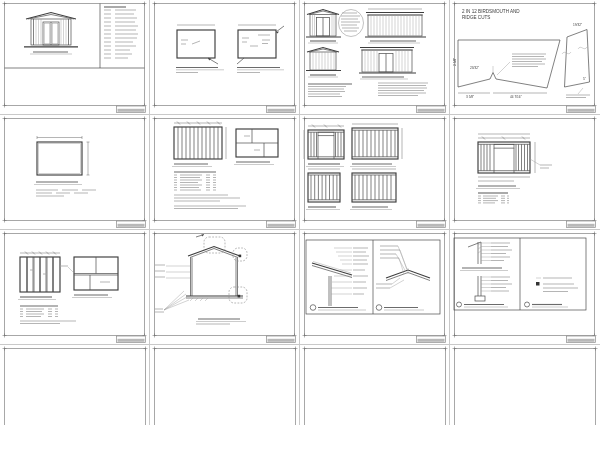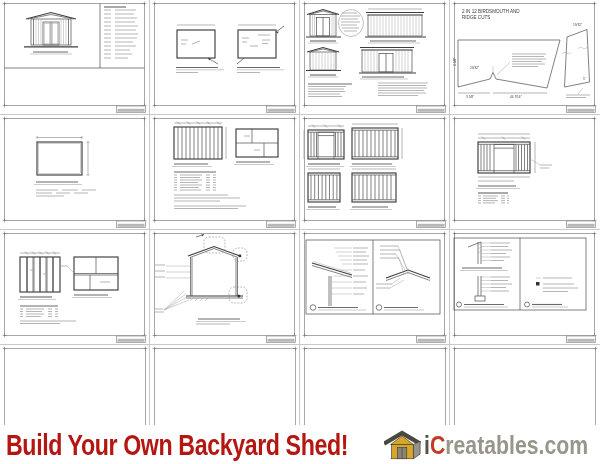--- a/index.html
+++ b/index.html
@@ -437,26 +437,14 @@
     <svg width="149" height="80" viewBox="0 0 149 80">
         <use href="#chrome-cut"></use>
       </svg>
   </div>
   <div class="cell nb nr" style="left:450px;top:345px">
     <svg width="150" height="80" viewBox="0 0 150 80">
         <use href="#chrome-cut"></use>
       </svg>
   </div>
 
-  <div class="footer">
-    <div class="headline">Build Your Own Backyard Shed!</div>
-    <svg class="logo" width="38" height="33" viewBox="0 0 40 34">
-      <path d="M2,15 L19,5 L36,15" fill="none" stroke-width="4.5" stroke-linecap="square" stroke="#4a4940"></path>
-      <polygon points="7,17 19,8 31,17" stroke="#3c3b33" stroke-width="0.7" fill="#d7a527"></polygon>
-      <rect x="8" y="17" width="23" height="15" stroke="#3c3b33" stroke-width="0.7" fill="#d7a527"></rect>
-      <polygon points="31,17 38,13.5 38,27 31,32" stroke="#3c3b33" stroke-width="0.7" fill="#96948a"></polygon>
-      <rect x="14" y="20" width="10" height="12" stroke="#3c3b33" stroke-width="0.6" fill="#8a8376"></rect>
-      <line x1="19" y1="20" x2="19" y2="32" stroke="#3c3b33" stroke-width="0.6"></line>
-    </svg>
-    <div class="brand"><span class="bi">i</span><span class="bc">C</span><span class="br">reatables.com</span></div>
-  </div>
 
 </div>
 
 </body></html>

